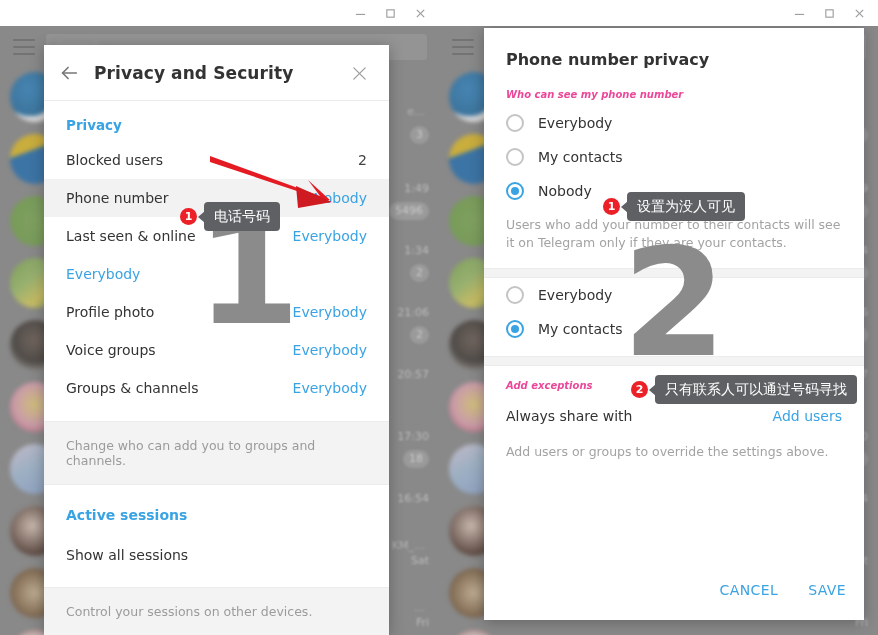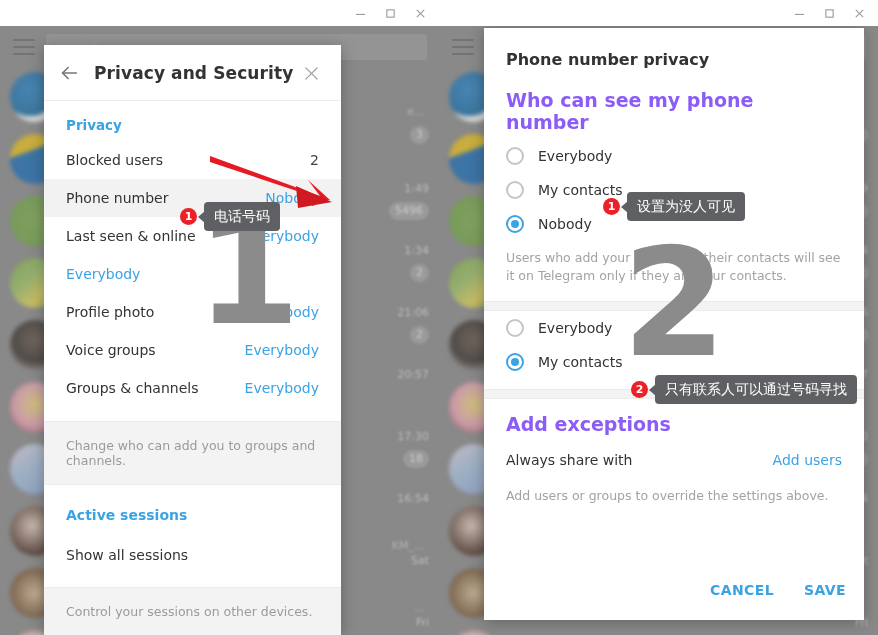--- a/index.html
+++ b/index.html
@@ -97,21 +97,21 @@
   .scrim {
     position: absolute; left: 0; top: 26px; width: 439px; height: 609px;
     background: rgba(130,130,130,0.30); z-index: 5;
   }
 
   
   .dialog {
     position: absolute; background: #ffffff; z-index: 10;
     box-shadow: 0 2px 14px rgba(0,0,0,0.28);
   }
-  .dlg-left  { left: 44px;  top: 45px; width: 297px; height: 590px; }
+  .dlg-left  { left: 44px;  top: 45px; width: 345px; height: 590px; }
   .dlg-right { left: 45px;  top: 28px; width: 380px; height: 592px; }
 
   
   .dlg-header {
     position: relative; height: 56px; width: 100%;
     border-bottom: 1px solid #ececec;
     display: flex; align-items: center;
   }
   .back-arrow {
     width: 50px; height: 56px; display: flex;
@@ -149,21 +149,21 @@
   .link-row.blue { color: #3aa3e3; font-weight: bold; }
   .link-row.dark { color: #333; }
 
   
   .rdlg-title {
     padding: 22px 22px 6px 22px;
     font-size: 16px; font-weight: bold; color: #333;
   }
   .rsec-label {
     padding: 14px 22px 6px 22px;
-    color: #8b5cf6; font-size: 19px; font-weight: bold;
+    color: #ec4899; font-size: 10px; font-weight: bold; font-style: italic;
   }
   .radio-row {
     position: relative; height: 34px; padding: 0 22px;
     display: flex; align-items: center;
   }
   .radio {
     width: 18px; height: 18px; border-radius: 50%;
     border: 2px solid #c4c4c4; background: #fff;
     flex: none; margin-right: 14px;
   }
@@ -183,21 +183,21 @@
   .exc-row {
     padding: 0 22px; height: 38px; display: flex;
     align-items: center; justify-content: space-between;
   }
   .exc-name { font-size: 14px; color: #333; }
   .exc-link { font-size: 14px; color: #3aa3e3; }
   .rfoot {
     position: absolute; right: 18px; bottom: 22px;
     display: flex; gap: 30px;
   }
-  .rfoot span { color: #3aa3e3; font-size: 14px; font-weight: bold; letter-spacing: .4px; margin-top: 12px; }
+  .rfoot span { color: #3aa3e3; font-size: 14px; font-weight: normal; letter-spacing: .4px; margin-top: 12px; }
 
   
   .redbadge {
     display: inline-flex; align-items: center; justify-content: center;
     width: 17px; height: 17px; border-radius: 50%;
     background: #ec2027; color: #fff;
     font-size: 11px; font-weight: bold;
     flex: none;
   }
   .tooltip {

